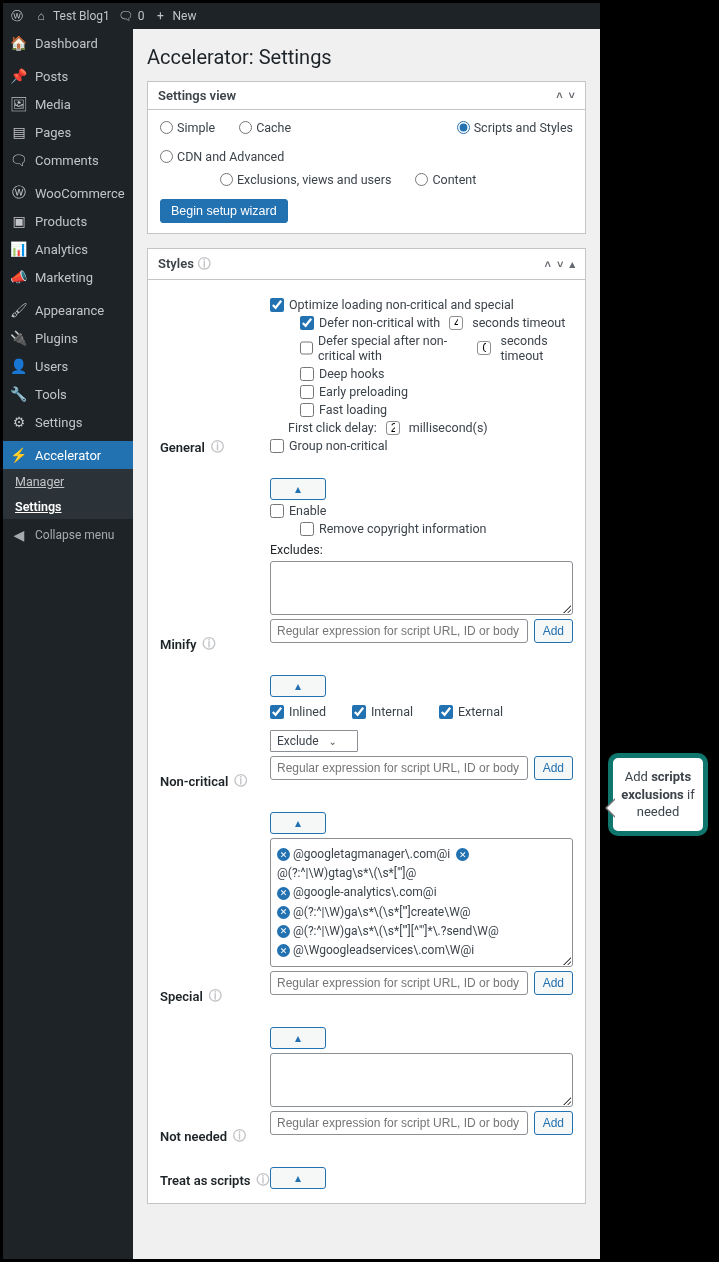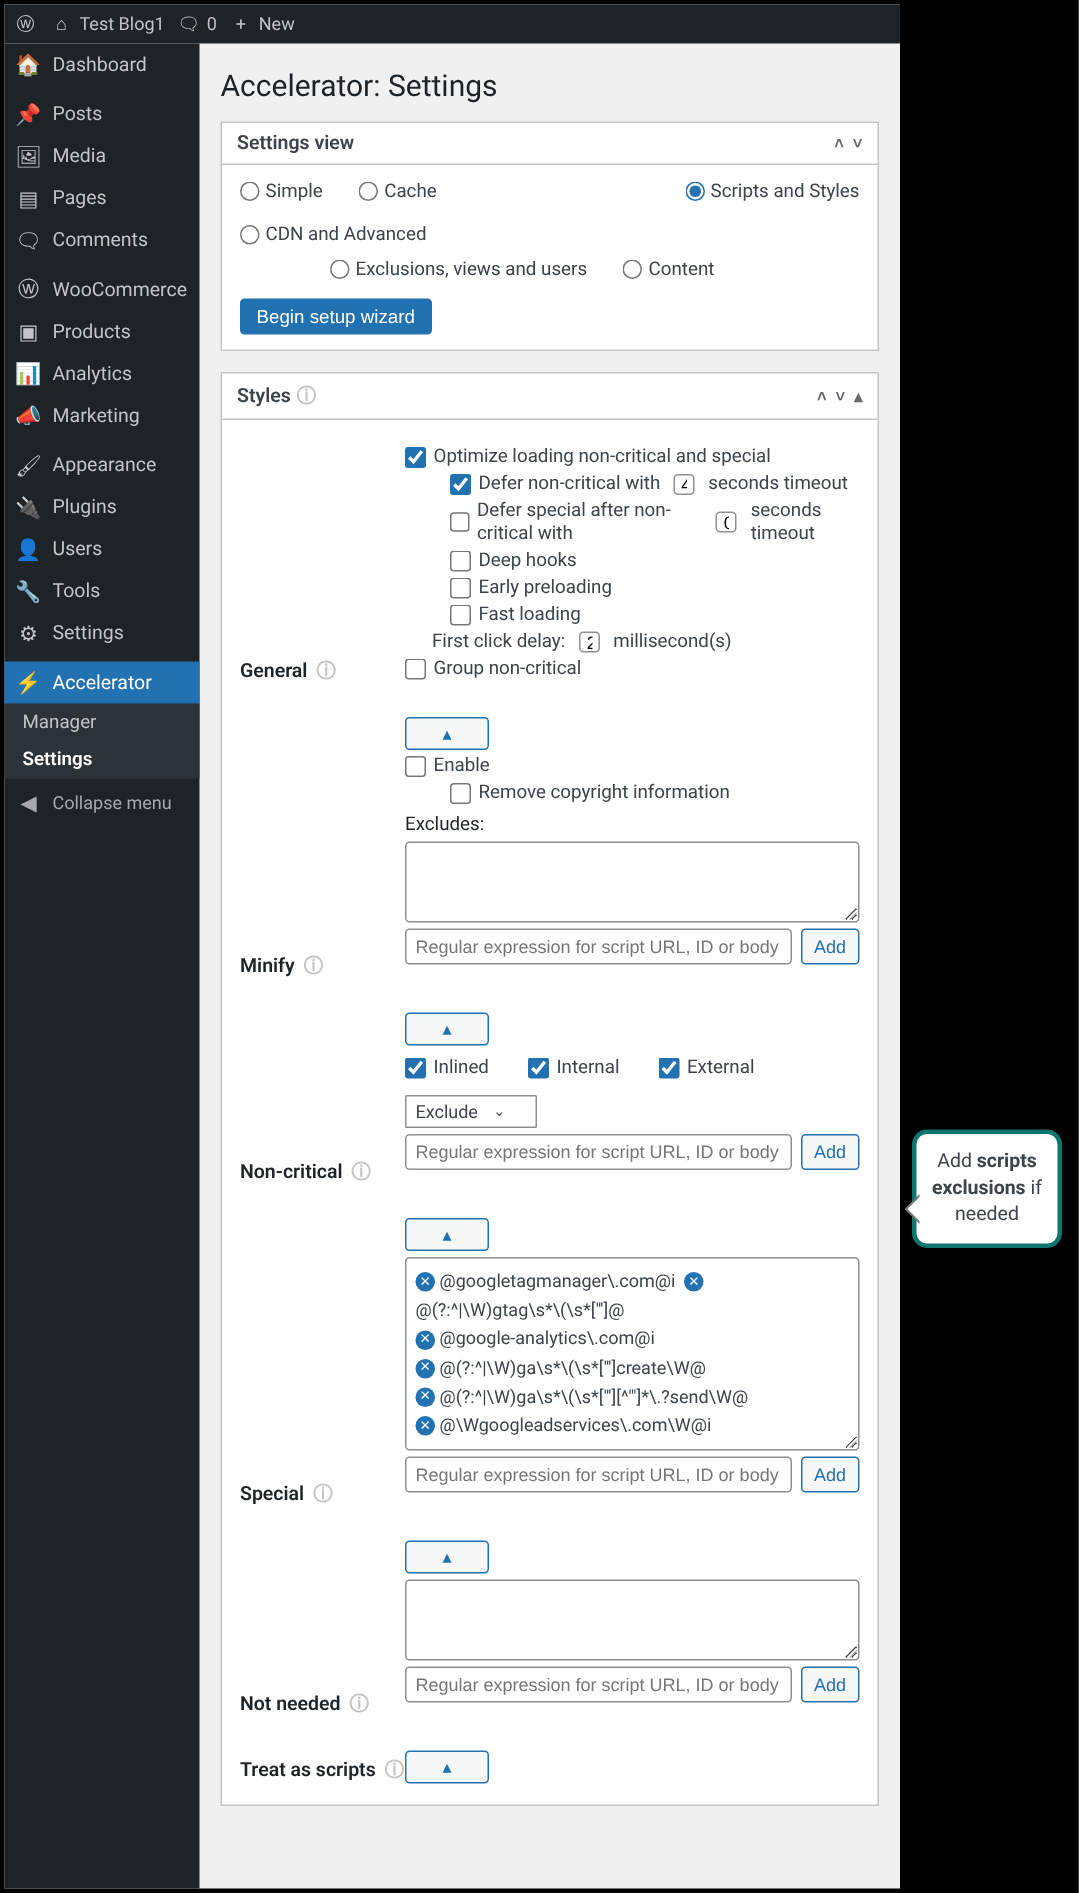--- a/index.html
+++ b/index.html
@@ -13,21 +13,21 @@
 .toolbar .w-icon { width: 16px; height: 16px; display: flex; align-items: center; justify-content: center; }
 
 
 .body { display: flex; flex: 1; min-height: 0; }
 .sidebar { width: 130px; background: #1d2327; color: #c3c4c7; font-size: 13px; display: flex; flex-direction: column; }
 .menu-item { display: flex; align-items: center; gap: 8px; padding: 6px 8px; cursor: pointer; }
 .menu-item.current { background: #2271b1; color: #fff; position: relative; }
 .menu-item.current::after { content: ""; position: absolute; right: -8px; top: 50%; transform: translateY(-50%); border: 8px solid transparent; border-left-color: #2271b1; }
 .menu-sep { height: 5px; }
 .submenu { background: #2c3338; font-size: 12.5px; }
-.submenu-item { padding: 5px 8px 5px 12px; cursor: pointer; color: #c3c4c7; }
+.submenu-item { padding: 5px 8px 5px 12px; cursor: pointer; color: #c3c4c7; text-decoration: underline; }
 .submenu-item.active { color: #fff; font-weight: 600; }
 .collapse { display: flex; align-items: center; gap: 8px; padding: 8px; font-size: 12px; color: #a7aaad; cursor: pointer; }
 .mi-icon { width: 16px; height: 16px; display: flex; align-items: center; justify-content: center; font-size: 14px; }
 
 
 .main { flex: 1; padding: 10px 14px; overflow: auto; }
 h1.page-title { font-size: 20px; font-weight: 400; color: #1d2327; margin: 6px 0 12px; }
 .postbox { background: #fff; border: 1px solid #c3c4c7; margin-bottom: 14px; }
 .postbox-header { display: flex; align-items: center; justify-content: space-between; border-bottom: 1px solid #c3c4c7; padding: 6px 10px; font-size: 13px; font-weight: 600; }
 .postbox-header .hdr-actions { display: flex; gap: 6px; color: #646970; font-size: 11px; }
@@ -53,21 +53,21 @@
 .select::after { content:"⌄"; font-size:10px; color:#555;}
 .tag-box { border: 1px solid #8c8f94; border-radius: 3px; padding: 6px; min-height: 40px; background: #fff; margin: 4px 0; font-size: 12px; line-height: 1.6; resize: vertical; overflow: auto; position: relative; }
 .tag-box::after{content:""; position:absolute; right:1px; bottom:1px; width:8px;height:8px; background:linear-gradient(135deg,transparent 50%,#aaa 50%,#aaa 60%,transparent 60%,transparent 70%,#aaa 70%,#aaa 80%,transparent 80%);}
 .tag { display: inline; }
 .tag-x { display: inline-flex; width: 13px; height: 13px; border-radius: 50%; background: #2271b1; color: #fff; font-size: 9px; align-items: center; justify-content: center; margin-right: 3px; vertical-align: middle; cursor: pointer; }
 .inline-chks { display: flex; gap: 26px; margin: 4px 0 8px; }
 .lbl-sm { font-size: 12.5px; color: #1d2327; margin: 6px 0 2px; display: block;}
 .section-gap{height:14px;}
 
 
-.callout { position: absolute; right: 8px; top: 750px; width: 100px; background: #fff; border: 3px solid #0f766e; border-radius: 10px; padding: 10px 8px; font-size: 13px; text-align: center; line-height: 1.35; }
+.callout { position: absolute; right: 8px; top: 750px; width: 100px; background: #fff; border: 5px solid #0f766e; border-radius: 10px; padding: 10px 8px; font-size: 13px; text-align: center; line-height: 1.35; }
 .callout::before { content: ""; position: absolute; left: -18px; top: 40px; width: 0; height: 0; border: 10px solid transparent; border-right-color: #777; }
 .callout::after { content: ""; position: absolute; left: -16px; top: 40px; width: 0; height: 0; border: 10px solid transparent; border-right-color: #fff; }
 </style>
 </head>
 <body>
 
 <div class="frame">
 <div class="wp">
 
 <div class="toolbar">

